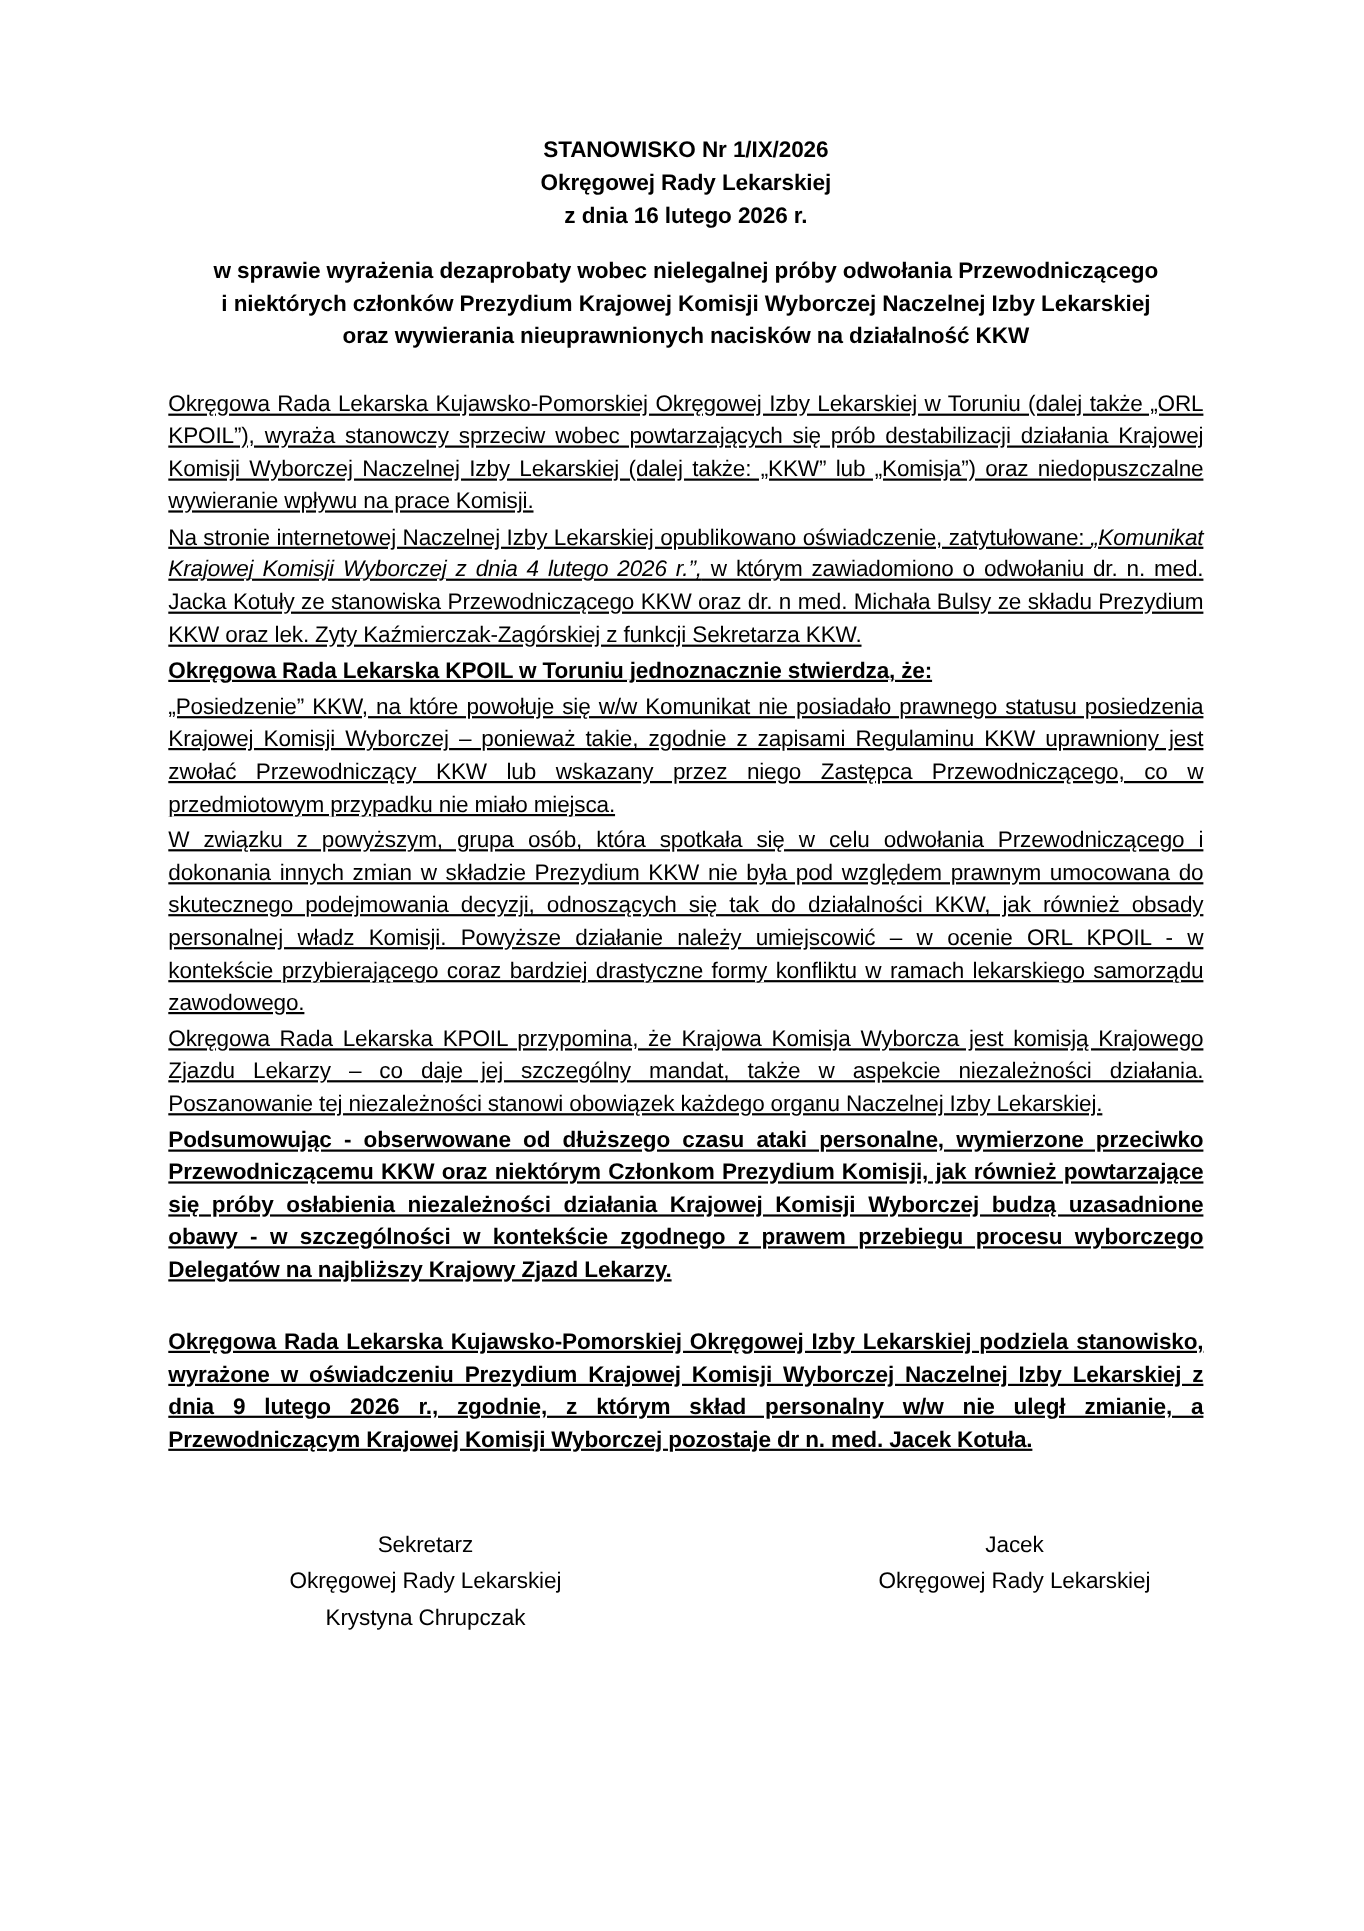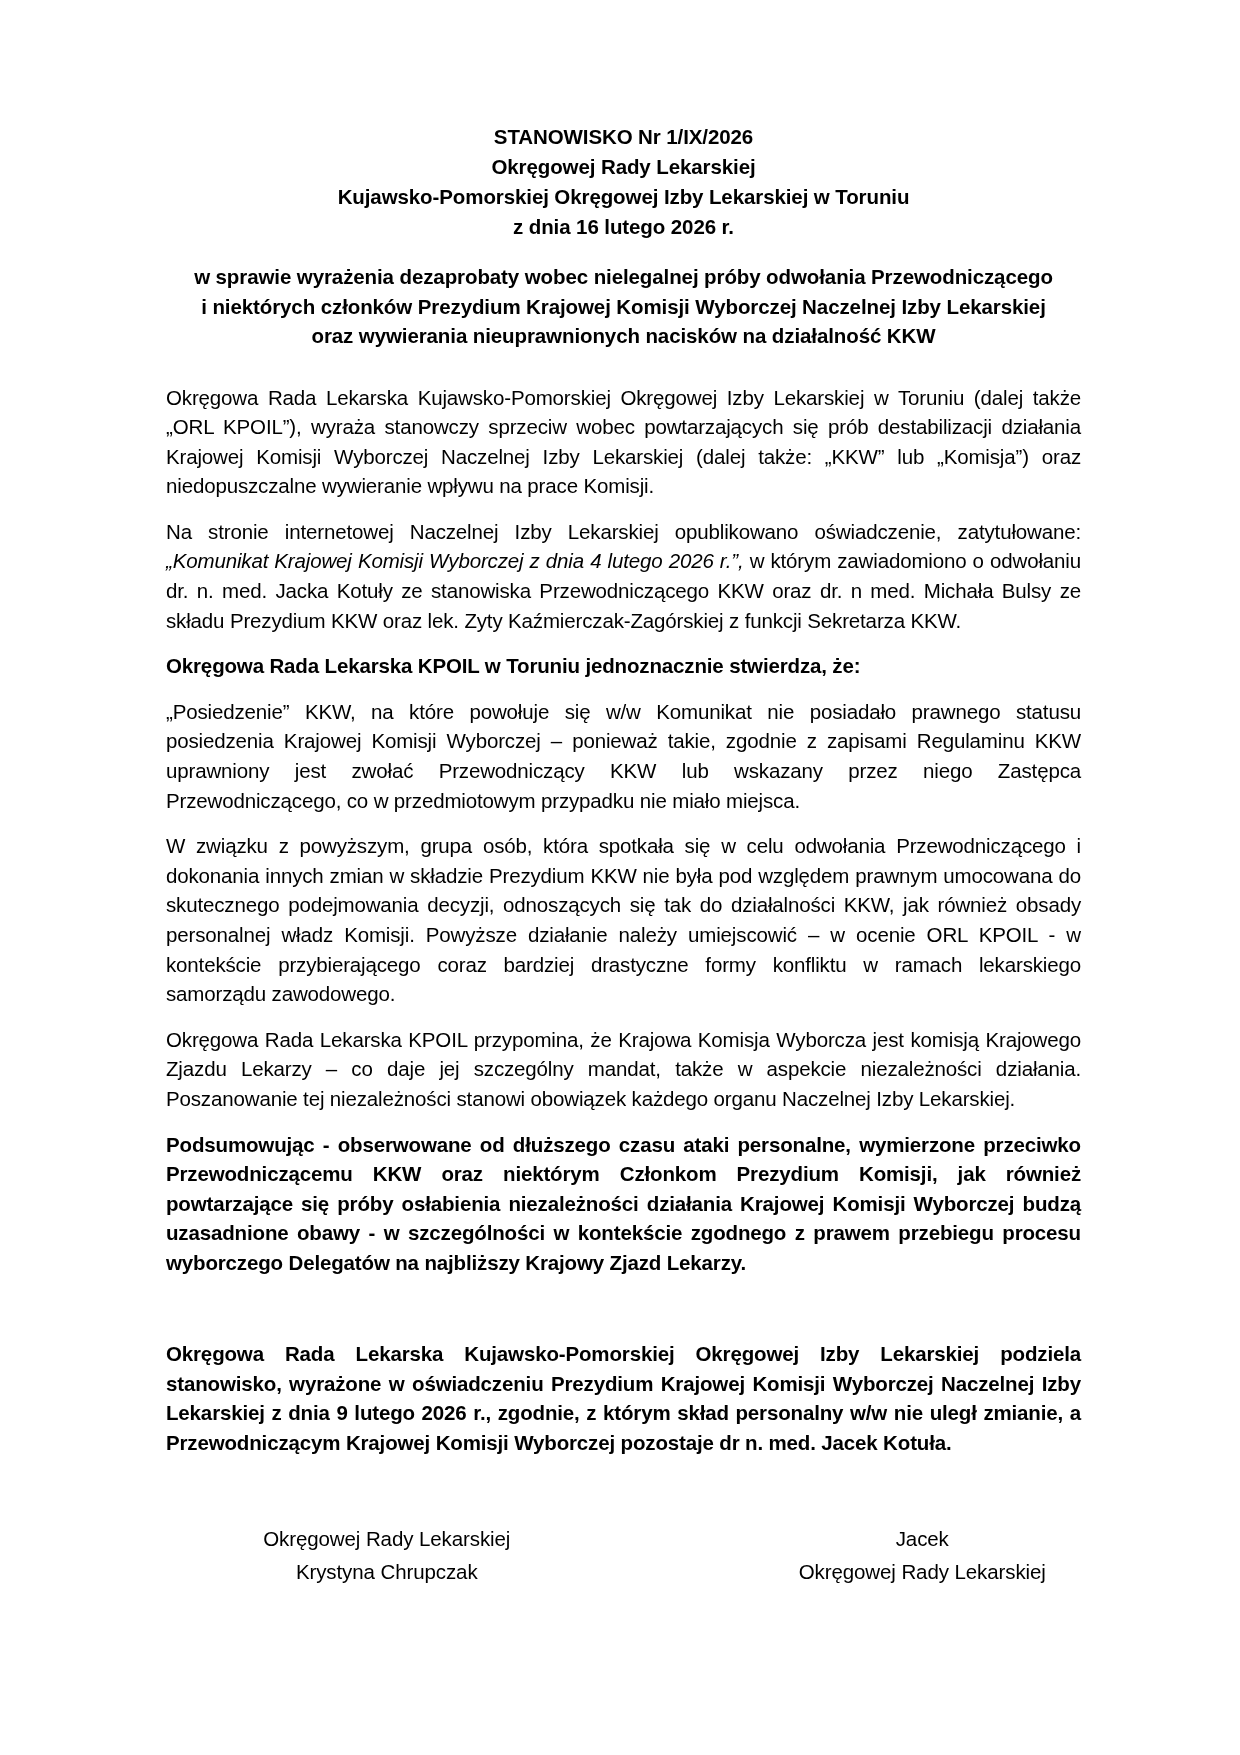--- a/index.html
+++ b/index.html
@@ -47,24 +47,25 @@
   .subject-block .hline { display: block; }
 
   
   .body-block {
     margin-top: 32px;
     font-size: 20.5px;
     line-height: 29.6px;
     letter-spacing: -0.15px;
   }
   p.para {
-    margin: 16px;
+    margin: 3px;
     padding: 0;
     text-align: justify;
     text-justify: inter-word;
+    text-decoration: underline;
   }
   p.para.nojust {
     text-align: left;
   }
   p.bold {
     font-weight: bold;
   }
   .it {
     font-style: italic;
   }
@@ -94,21 +95,20 @@
 </style>
 </head>
 <body>
 
 <div class="page">
   <div class="content">
 
     <div class="doc-header">
       <span class="hline">STANOWISKO Nr 1/IX/2026</span>
       <span class="hline">Okręgowej Rady Lekarskiej</span>
-      <span class="hline">Kujawsko-Pomorskiej Okręgowej Izby Lekarskiej w Toruniu</span>
       <span class="hline">z dnia 16 lutego 2026 r.</span>
     </div>
 
     <div class="subject-block">
       <span class="hline">w sprawie wyrażenia dezaprobaty wobec nielegalnej próby odwołania Przewodniczącego</span>
       <span class="hline">i niektórych członków Prezydium Krajowej Komisji Wyborczej Naczelnej Izby Lekarskiej</span>
       <span class="hline">oraz wywierania nieuprawnionych nacisków na działalność KKW</span>
     </div>
 
     <div class="body-block">
@@ -128,20 +128,21 @@
 
       <p class="para bold">Podsumowując - obserwowane od dłuższego czasu ataki personalne, wymierzone przeciwko Przewodniczącemu KKW oraz niektórym Członkom Prezydium Komisji, jak również powtarzające się próby osłabienia niezależności działania Krajowej Komisji Wyborczej budzą uzasadnione obawy - w szczególności w kontekście zgodnego z prawem przebiegu procesu wyborczego Delegatów na najbliższy Krajowy Zjazd Lekarzy.</p>
 
       <div class="gap-small"></div>
 
       <p class="para bold">Okręgowa Rada Lekarska Kujawsko-Pomorskiej Okręgowej Izby Lekarskiej podziela stanowisko, wyrażone w oświadczeniu Prezydium Krajowej Komisji Wyborczej Naczelnej Izby Lekarskiej z dnia 9 lutego 2026 r., zgodnie, z którym skład personalny w/w nie uległ zmianie, a Przewodniczącym Krajowej Komisji Wyborczej pozostaje dr n. med. Jacek Kotuła.</p>
     </div>
 
     <div class="sign-wrap">
       <div class="sign-col left">
+        <span class="role">Sekretarz</span>
         <span class="org">Okręgowej Rady Lekarskiej</span>
         <span class="name">Krystyna Chrupczak</span>
       </div>
       <div class="sign-col right">
         <span class="role">Jacek</span>
         <span class="org">Okręgowej Rady Lekarskiej</span>
       </div>
     </div>
 
   </div>

